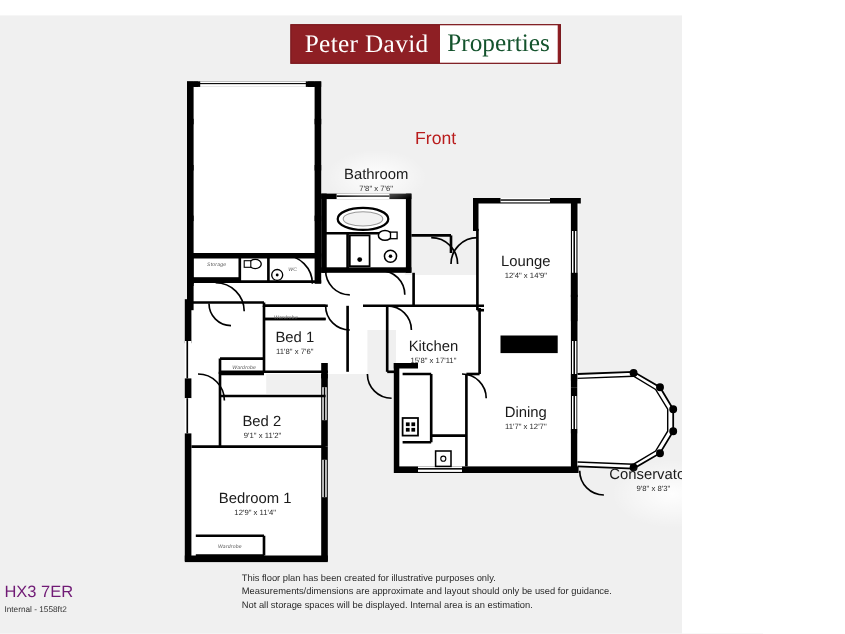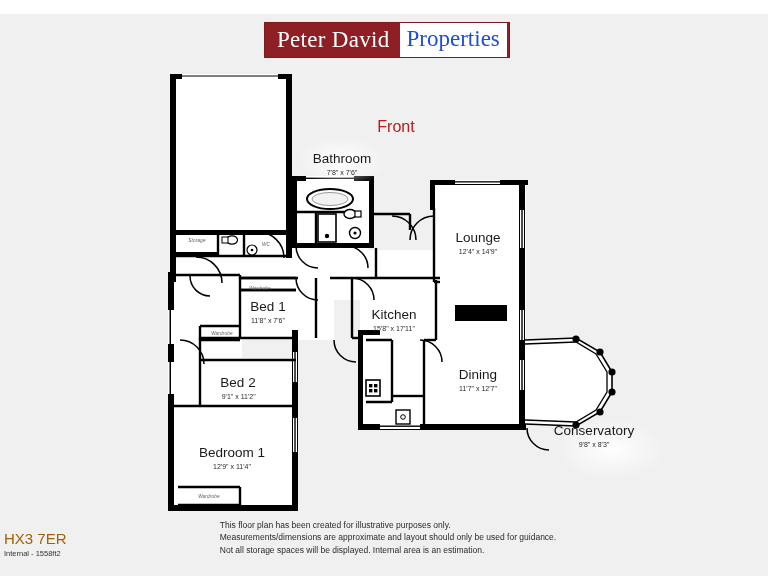--- a/index.html
+++ b/index.html
@@ -4,21 +4,21 @@
 <style>
   html,body{margin:0;padding:0;}
   body{
     width:768px;height:576px;
     background:#ffffff;
     font-family:"Liberation Sans", sans-serif;
     overflow:hidden;
     position:relative;
   }
   #page{
-    position:absolute;left:0;top:0;width:768px;height:576px;
+    position:absolute;left:0;top:0;width:620px;height:576px;
     background:#f0f0f0;
     overflow:hidden;
   }
   .topwhite{
     position:absolute;left:0;top:0;width:768px;height:14px;background:#ffffff;
   }
   
   #logo{
     position:absolute;left:264px;top:22px;width:246px;height:36px;
     background:#8e1f24;
@@ -29,21 +29,21 @@
   #logo .lg-left{
     color:#ffffff;
     font-family:"Liberation Serif", serif;
     font-size:23px;
     padding:0 10px 0 12px;
     letter-spacing:.3px;
     white-space:nowrap;
   }
   #logo .lg-right{
     background:#ffffff;
-    color:#1d4ed8;
+    color:#14532d;
     font-family:"Liberation Serif", serif;
     font-size:23px;
     padding:1px 7px 3px 7px;
     margin-right:4px;
     white-space:nowrap;
     align-self:stretch;
     display:flex;align-items:center;
   }
   
   #plan{position:absolute;left:0;top:0;width:768px;height:576px;}
@@ -68,21 +68,21 @@
     transform:translateX(-50%);
     letter-spacing:.2px;
   }
   #front-label{
     position:absolute;left:396px;top:118px;
     font-size:16px;color:#b91c1c;transform:translateX(-50%);
   }
   
   #postcode{
     position:absolute;left:4px;top:530px;
-    font-size:15px;color:#a16207;
+    font-size:15px;color:#701a75;
   }
   #internal{
     position:absolute;left:4px;top:549px;
     font-size:7.5px;color:#333;
   }
   #disclaimer{
     position:absolute;left:388px;top:519px;
     transform:translateX(-50%);
     font-size:8.5px;
     color:#2a2a2a;

